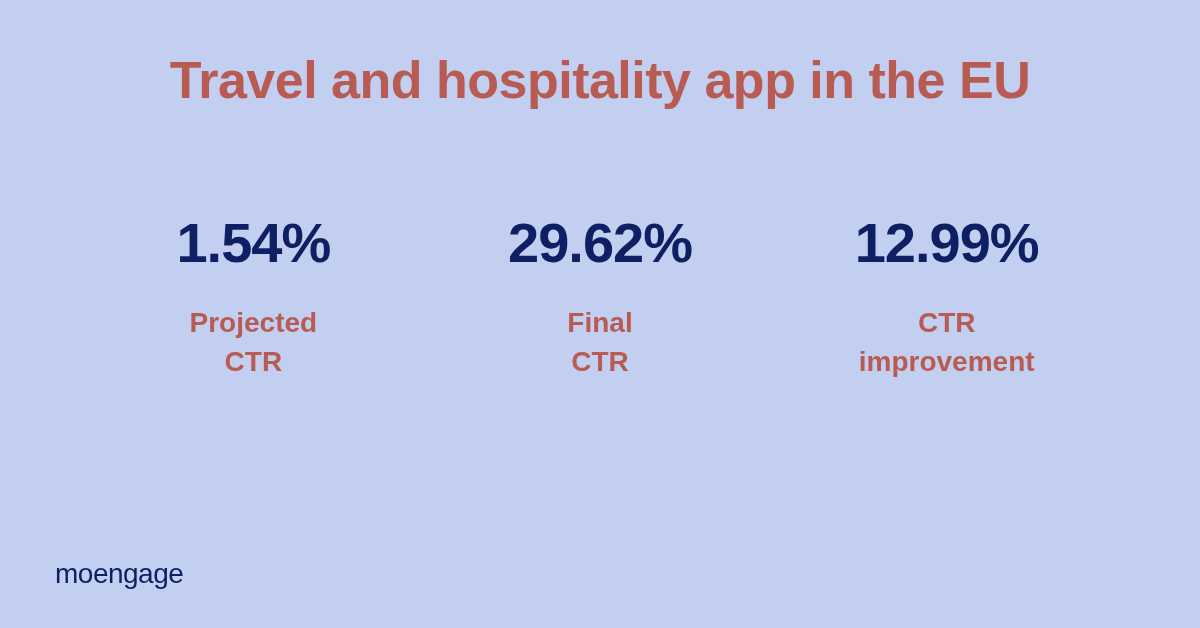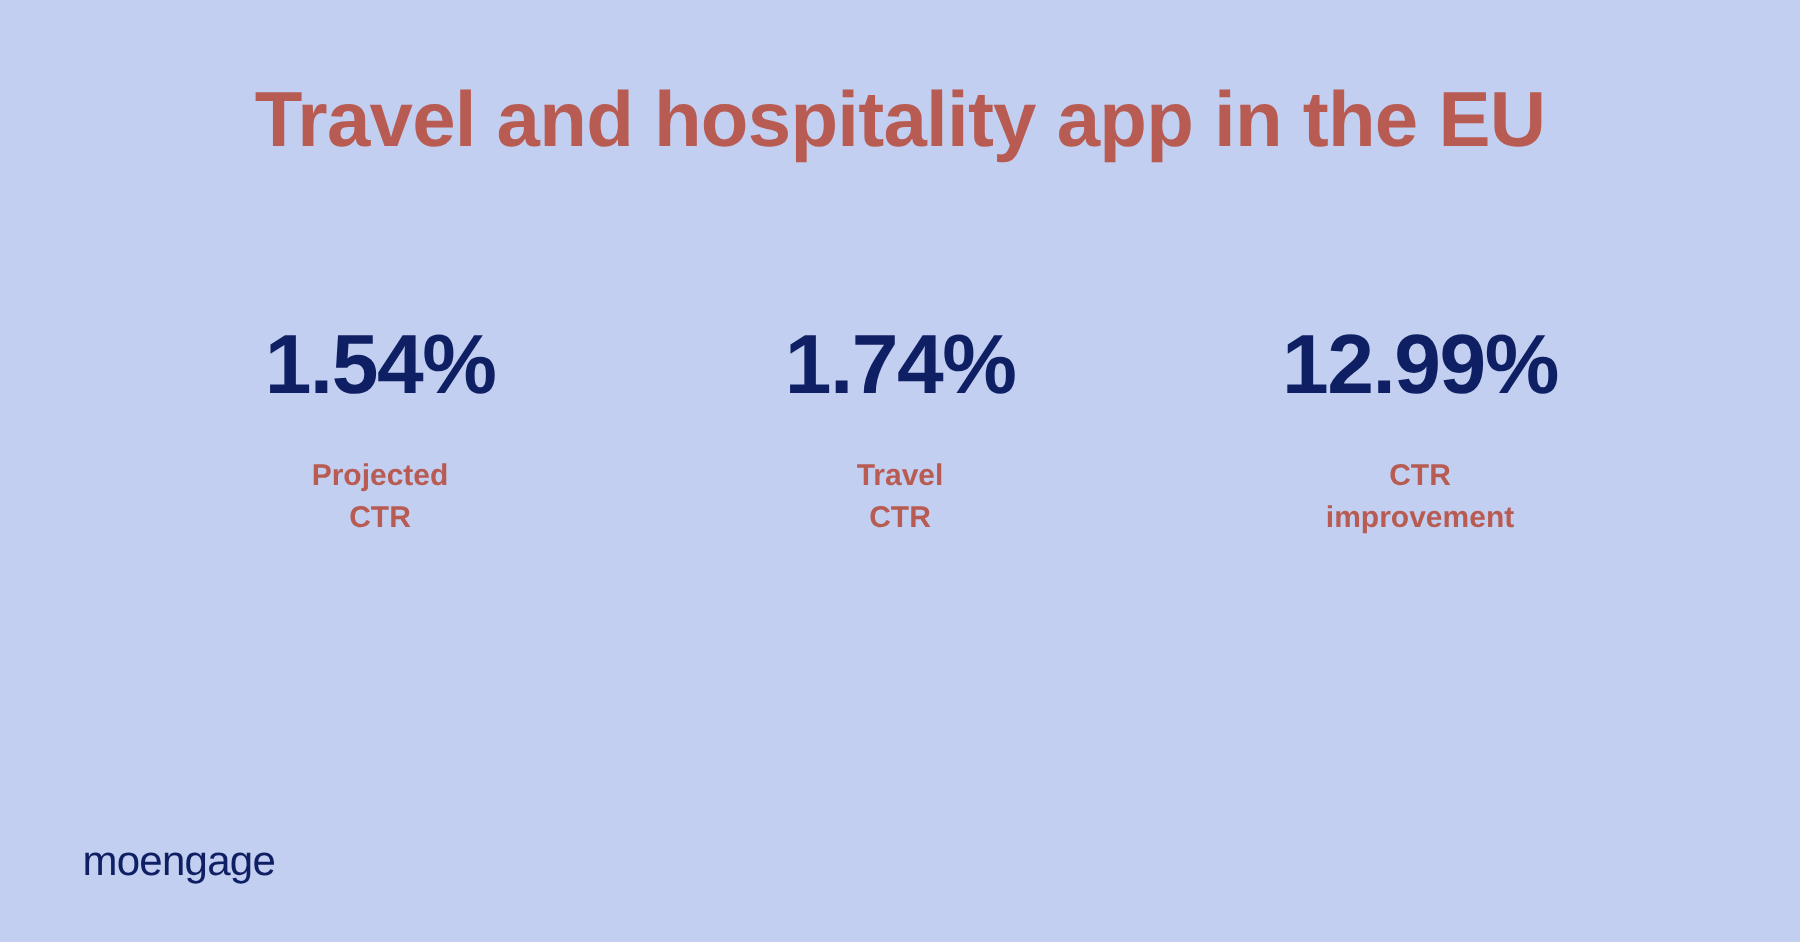--- a/index.html
+++ b/index.html
@@ -44,21 +44,21 @@
     }
     .stat-value {
       color: #0e1f63;
       font-size: 56px;
       font-weight: 900;
       margin-bottom: 28px;
       letter-spacing: -1px;
     }
     .stat-label {
       color: #b85c53;
-      font-size: 20px;
+      font-size: 28px;
       font-weight: 700;
       text-align: center;
       line-height: 1.4;
       white-space: pre-line;
     }
     .logo {
       position: absolute;
       bottom: 38px;
       left: 55px;
       color: #0e1f63;
@@ -74,22 +74,22 @@
   <h1 class="title">Travel and hospitality app in the EU</h1>
 
   <div class="stats-row">
     <div class="stat-block">
       <div class="stat-value">1.54%</div>
       <div class="stat-label">Projected
 CTR</div>
     </div>
 
     <div class="stat-block">
-      <div class="stat-value">1.74%</div>
-      <div class="stat-label">Travel
+      <div class="stat-value">29.62%</div>
+      <div class="stat-label">Final
 CTR</div>
     </div>
 
     <div class="stat-block">
       <div class="stat-value">12.99%</div>
       <div class="stat-label">CTR
 improvement</div>
     </div>
   </div>
 </div>

